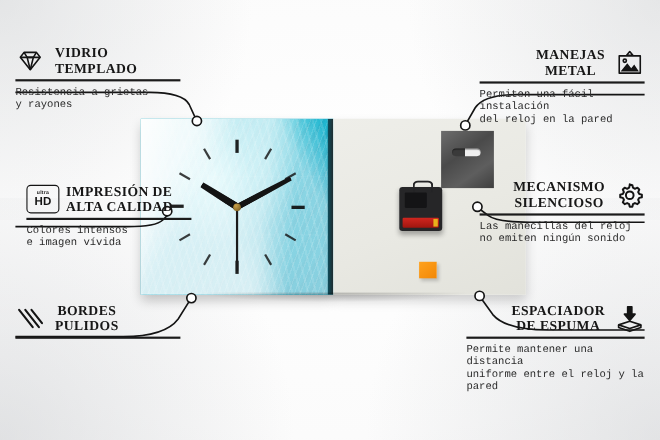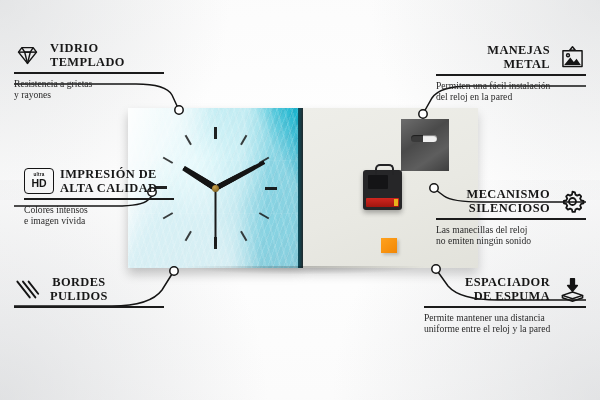--- a/index.html
+++ b/index.html
@@ -85,23 +85,23 @@
     background:radial-gradient(ellipse 50% 100% at 50% 0%, rgba(0,0,0,.22), rgba(0,0,0,0) 72%);}
 
   
   svg#leaders{position:absolute;left:0;top:0;width:600px;height:400px;pointer-events:none;}
   .callout{position:absolute;}
   .callout .head{display:flex;align-items:center;gap:9px;}
   .callout.left .head{justify-content:flex-start;}
   .callout.right .head{justify-content:flex-end;}
   .ttl{font-family:"Liberation Serif", serif;font-weight:700;font-size:12.4px;line-height:13.6px;
     letter-spacing:.4px;color:#171717;text-transform:uppercase;white-space:pre-line;}
-  .callout.right .ttl{text-align:right;}
+  .callout.right .ttl{text-align:center;}
   .rule{height:1.6px;background:#1b1b1b;margin:3px 0 4px;}
-  .desc{font-family:Liberation Serif, serif;font-size:9.6px;line-height:11.4px;color:#2a2a2a;white-space:pre-line;}
+  .desc{font-family:Liberation Mono, monospace;font-size:9.6px;line-height:11.4px;color:#2a2a2a;white-space:pre-line;}
   .callout.right .desc{text-align:left;}
   .ico{width:27px;height:27px;flex:0 0 27px;color:#141414;}
   .ico svg{display:block;width:27px;height:27px;}
   .hdbox{width:28px;height:24px;border:1.6px solid #141414;border-radius:4px;display:flex;
     flex-direction:column;align-items:center;justify-content:center;line-height:1;}
   .hdbox .u{font-size:4.6px;font-weight:700;letter-spacing:.2px;font-family:"Liberation Sans",sans-serif;color:#141414;}
   .hdbox .h{font-size:10.5px;font-weight:700;font-family:"Liberation Sans",sans-serif;color:#141414;margin-top:.5px;}
 </style>
 </head>
 <body>
@@ -260,21 +260,21 @@
           <circle cx="8" cy="10" r="1.3"></circle>
           <path d="M4.6 18.6 L10 12 L13.2 16 L15.6 13 L19.4 18.6 Z" fill="currentColor" stroke="none"></path>
         </svg>
       </span>
     </div>
     <div class="rule"></div>
     <div class="desc">Permiten una fácil instalación
 del reloj en la pared</div>
   </div>
 
-  <div class="callout right" style="left:436px;top:188px;width:150px;">
+  <div class="callout right" style="left:436px;top:164px;width:150px;">
     <div class="head">
       <span class="ttl">MECANISMO
 SILENCIOSO</span>
       <span class="ico">
         <svg viewBox="0 0 24 24" fill="none" stroke="currentColor" stroke-width="1.6" stroke-linejoin="round">
           <path d="M12 3.2 l2.1 .6 .5 2.1 1.6 .9 2-.9 1.5 1.5 -.9 2 .9 1.6 2.1 .5 0 2.1 -2.1 .5 -.9 1.6 .9 2 -1.5 1.5 -2-.9 -1.6 .9 -.5 2.1 -2.1 0 -.5-2.1 -1.6-.9 -2 .9 -1.5-1.5 .9-2 -.9-1.6 -2.1-.5 0-2.1 2.1-.5 .9-1.6 -.9-2 1.5-1.5 2 .9 1.6-.9 .5-2.1 z"></path>
           <circle cx="12" cy="12" r="3.1"></circle>
         </svg>
       </span>
     </div>

